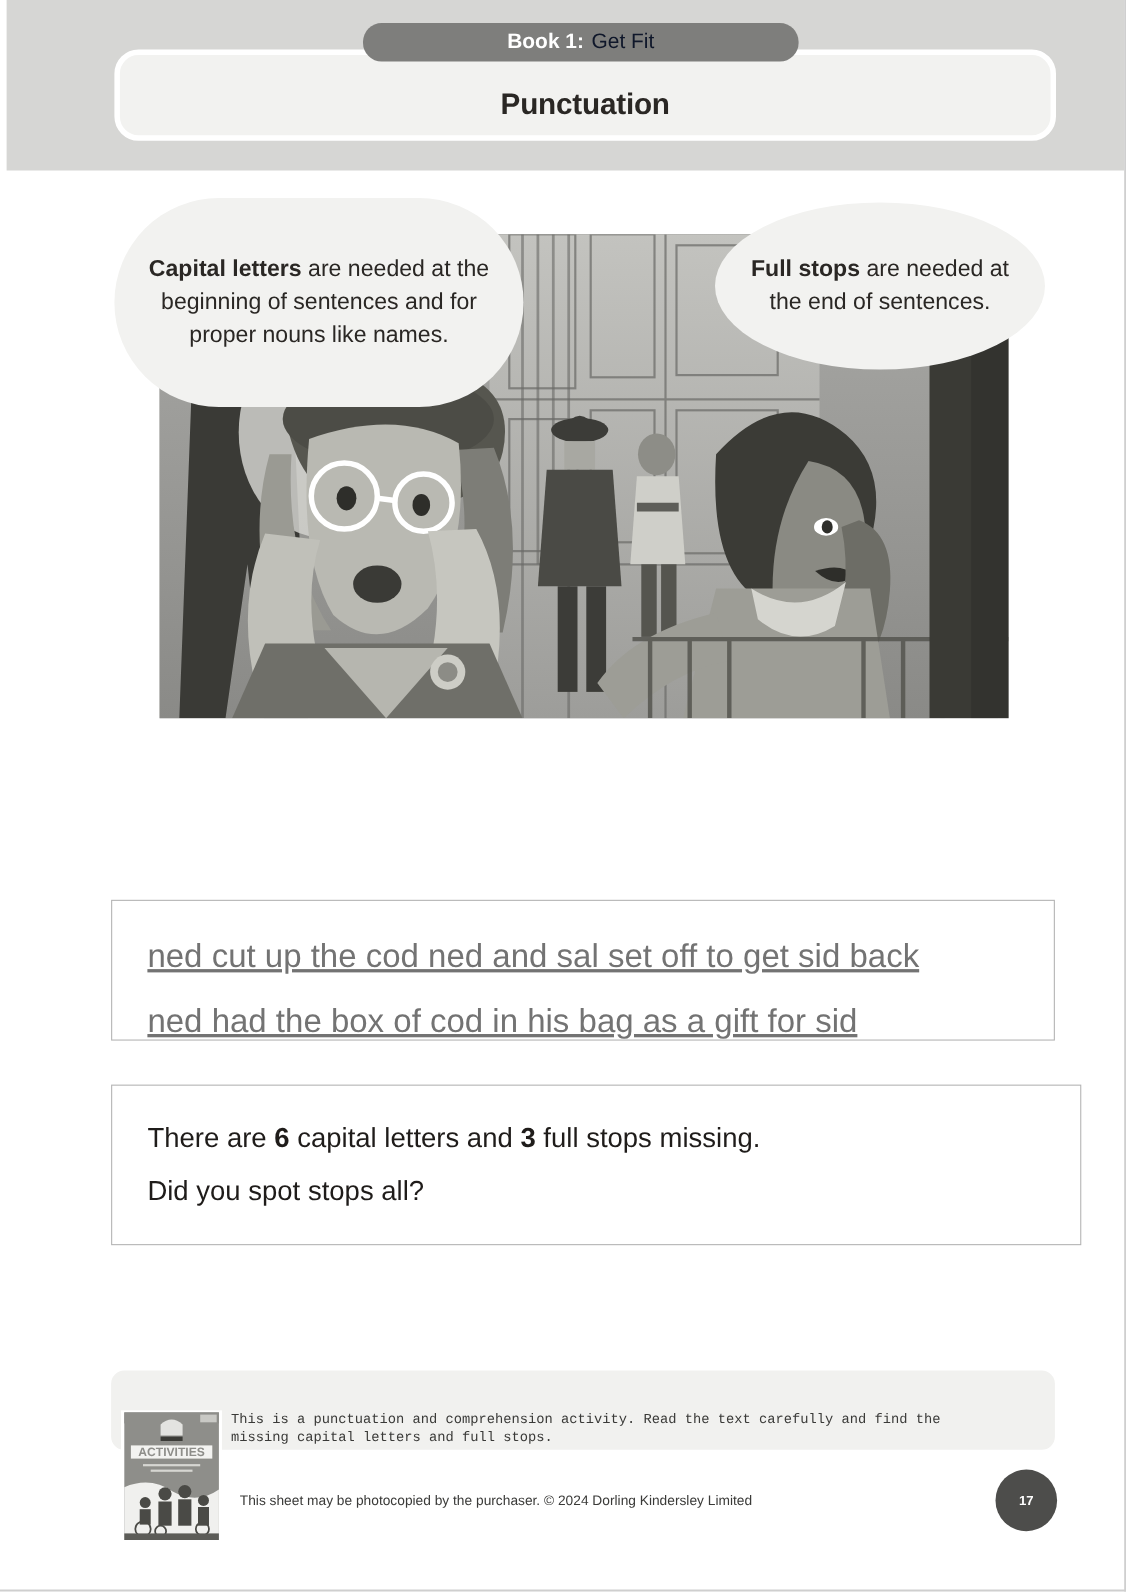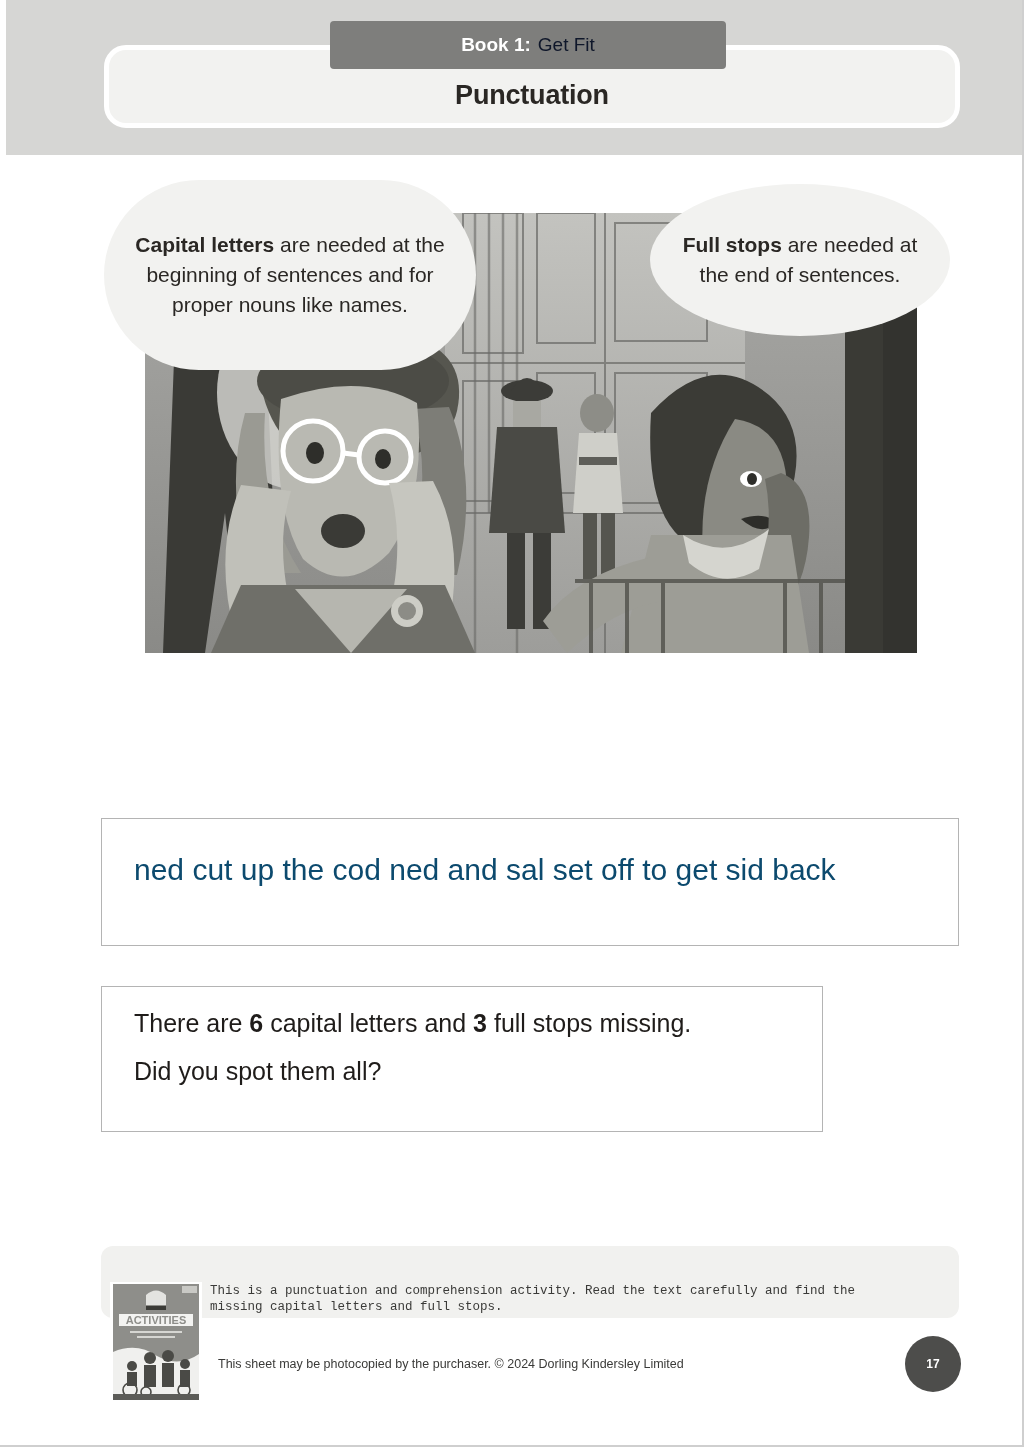--- a/index.html
+++ b/index.html
@@ -30,22 +30,22 @@
     display:flex; align-items:center; justify-content:center;
   }
   .title-inner { display:flex; align-items:baseline; gap:12px; white-space:nowrap; }
   .title-strong {
     font-size:27px; font-weight:bold; color:#2a2724; letter-spacing:-0.2px;margin-top:18px;
   }
   .title-rest {
     font-size:27px; font-weight:normal; color:#2a2724; letter-spacing:-0.2px;
   }
   .book-tag {
-    position:absolute; left:330px; top:21px; width:396px; height:48px;
-    background:#7e7e7c; border-radius:4px;
+    position:absolute; left:330px; top:21px; width:396px; height:35px;
+    background:#7e7e7c; border-radius:17px;
     display:flex; align-items:center; justify-content:center; gap:7px;
     white-space:nowrap;
   }
   .book-tag-strong { font-size:19px; font-weight:bold; color:#ffffff; }
   .book-tag-rest   { font-size:19px; font-weight:normal; color:#0f172a; }
 
   
   .illus-wrap {
     position:absolute; left:145px; top:213px; width:772px; height:440px;
     overflow:hidden; background:#8d8d8a;
@@ -71,22 +71,22 @@
   }
   .bubble p { font-size:21px; line-height:1.42; }
   .bubble b { font-weight:bold; }
 
   
   .text-box {
     position:absolute; background:#ffffff;
     border:1px solid #b4b4b4;
   }
   .box-sentences { left:101px; top:818px; width:858px; height:128px; padding:22px 32px; }
-  .box-hint      { left:101px; top:986px; width:722px; height:146px; padding:12px 32px; }
-  .line-sentence { font-size:30px; line-height:1.96; color:#0c4a6e; white-space:nowrap; }
+  .box-hint      { left:101px; top:986px; width:882px; height:146px; padding:24px 32px; }
+  .line-sentence { font-size:30px; line-height:1.96; color:#737373; white-space:nowrap;text-decoration:underline; }
   .line-hint     { font-size:25px; line-height:1.92; color:#1f1c1a; white-space:nowrap; }
   .line-hint b   { font-weight:bold; }
 
   
   .footer-panel {
     position:absolute; left:101px; top:1246px; width:858px; height:72px;
     background:#f1f1ef; border-radius:12px;
   }
   .footer-note {
     position:absolute; left:210px; top:1283px; width:700px;
@@ -243,25 +243,26 @@
   <div class="bubble bubble-left">
     <p><b>Capital letters</b><span> are needed at the beginning of sentences and for proper nouns like names.</span></p>
   </div>
 
   <div class="bubble bubble-right">
     <p><b>Full stops</b><span> are needed at the end of sentences.</span></p>
   </div>
 
   <div class="text-box box-sentences">
     <div class="line-sentence">ned cut up the cod ned and sal set off to get sid back</div>
+    <div class="line-sentence">ned had the box of cod in his bag as a gift for sid</div>
   </div>
 
   <div class="text-box box-hint">
     <div class="line-hint"><span>There are </span><b>6</b><span> capital letters and </span><b>3</b><span> full stops missing.</span></div>
-    <div class="line-hint">Did you spot them all?</div>
+    <div class="line-hint">Did you spot stops all?</div>
   </div>
 
   <div class="footer-panel"></div>
 
   <div class="book-thumb">
     <svg viewBox="0 0 92 120">
       <rect x="0" y="0" width="92" height="120" fill="#ffffff"></rect>
       <rect x="3" y="2" width="86" height="116" fill="#8e8e8a"></rect>
       <rect x="3" y="2" width="86" height="10" fill="#8e8e8a"></rect>
       <rect x="72" y="4" width="15" height="7" fill="#c9c9c5"></rect>

